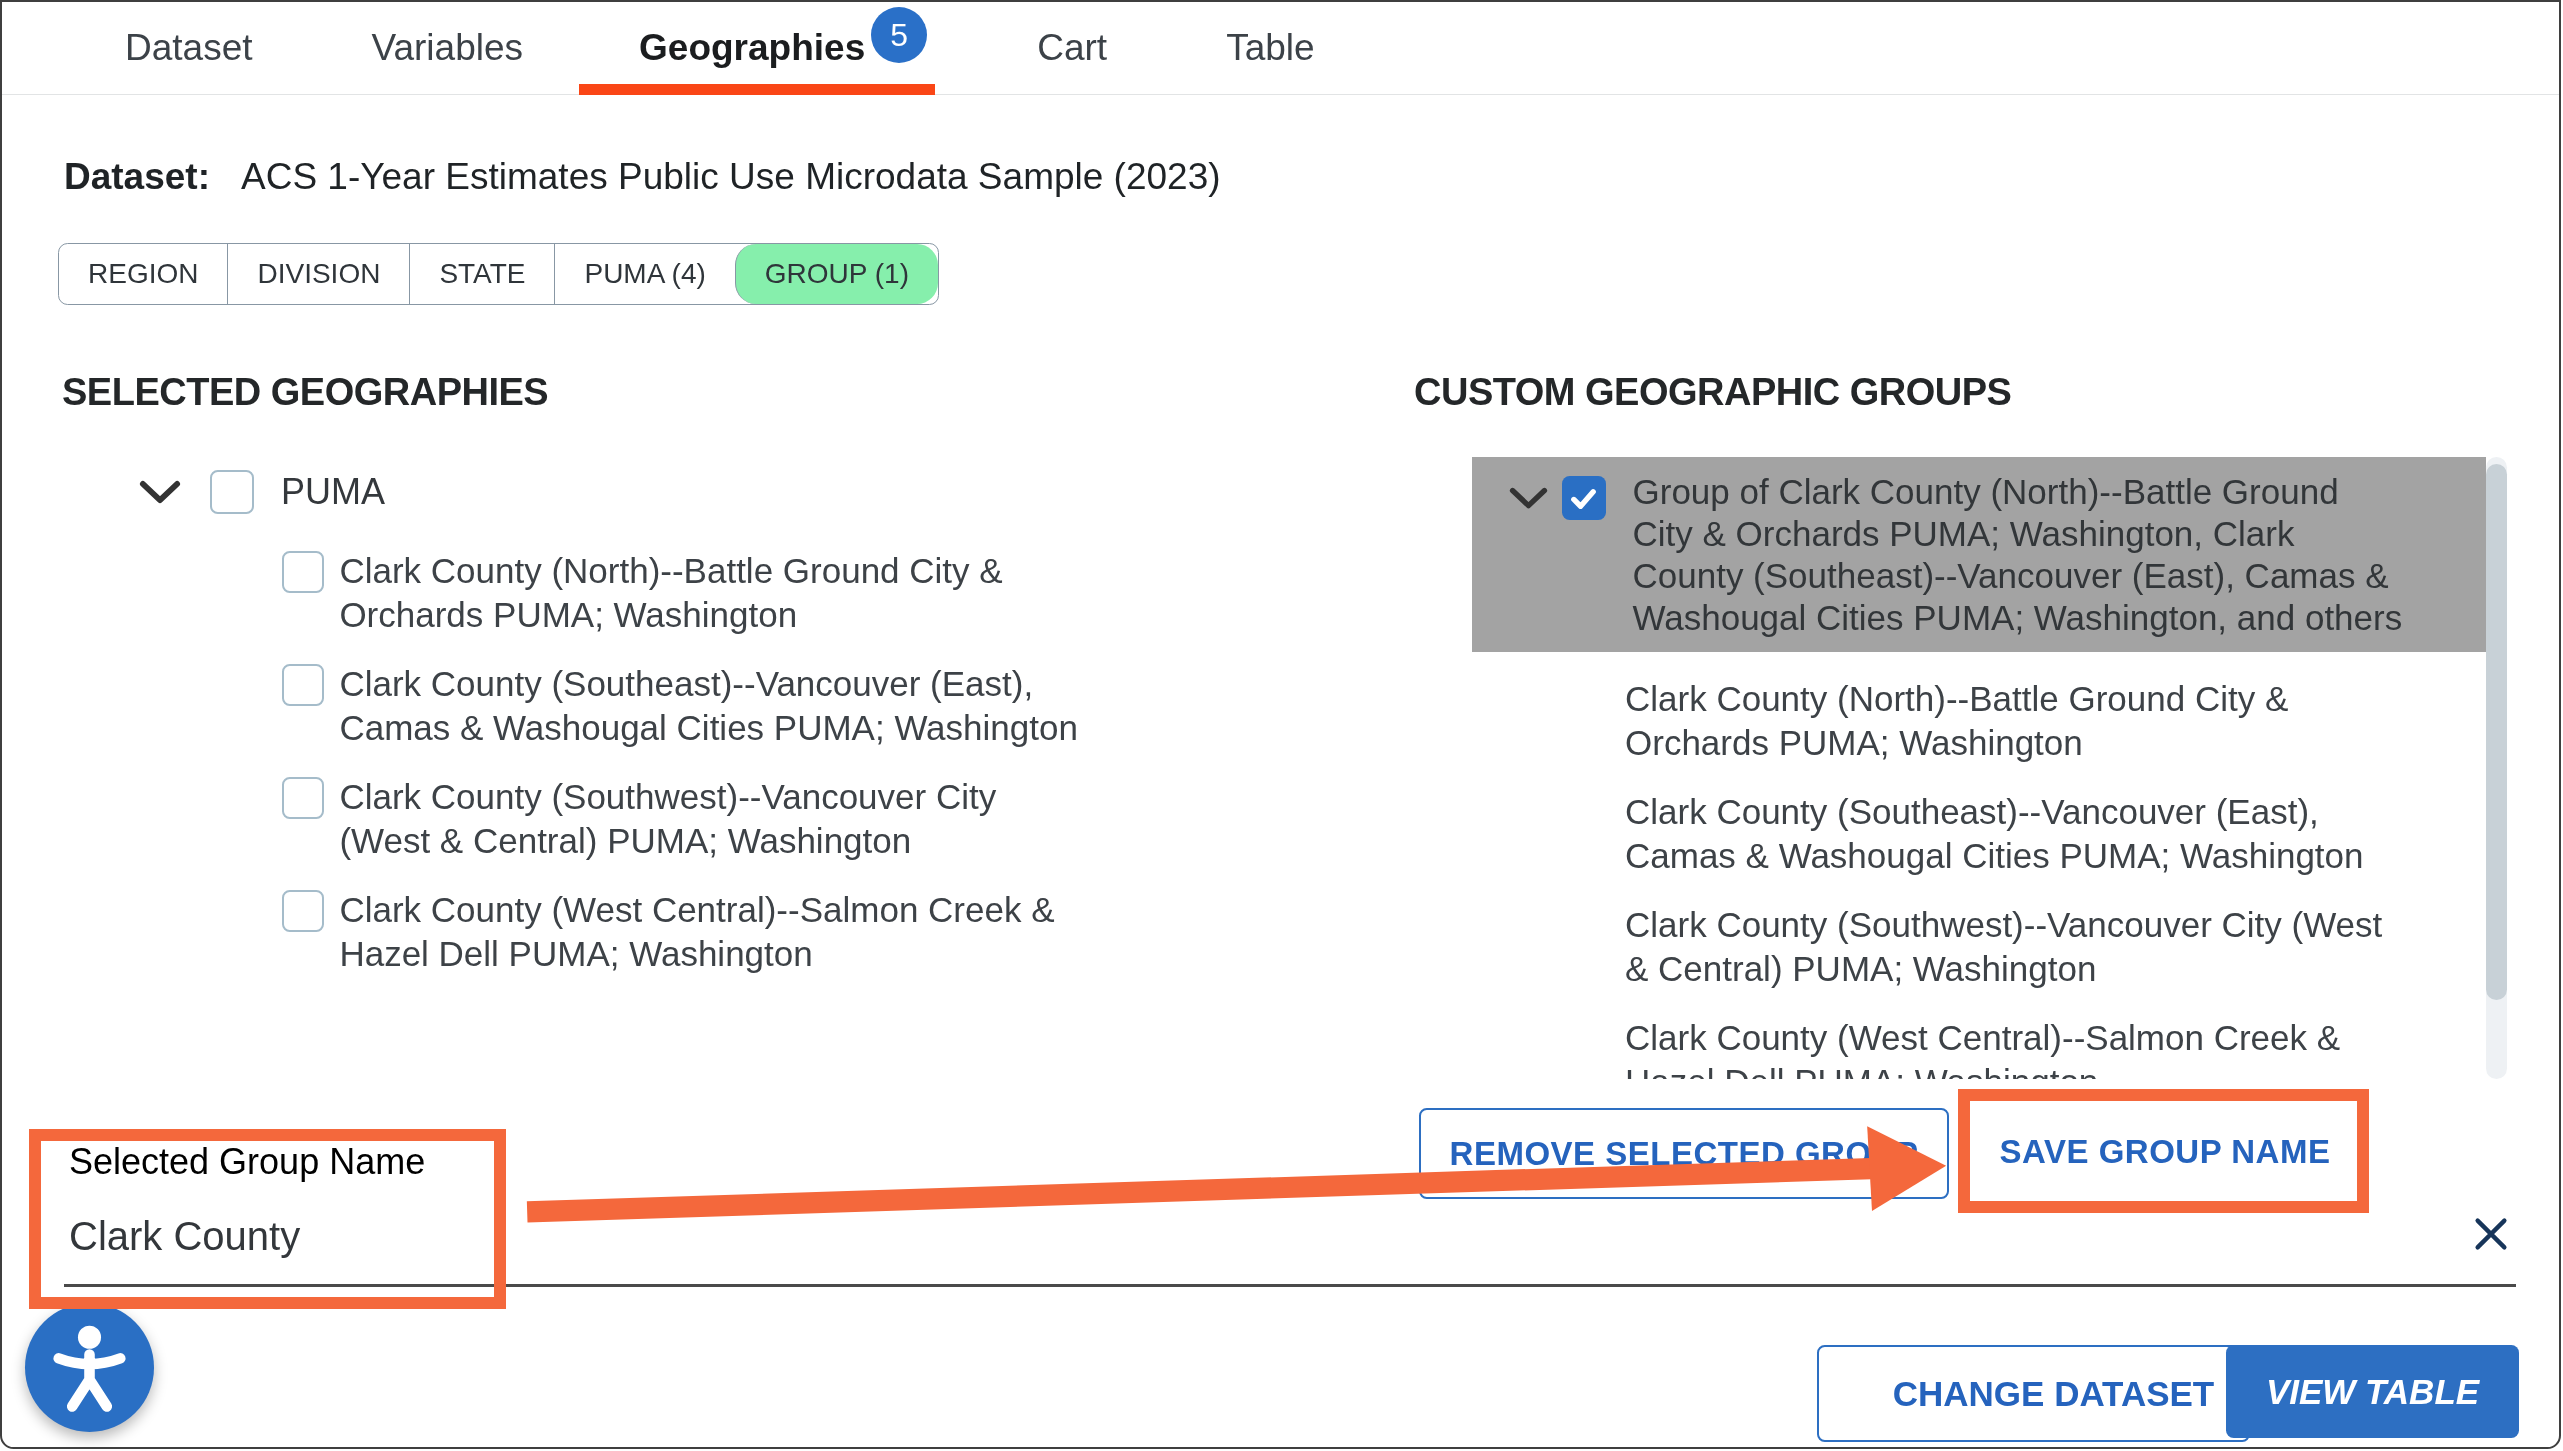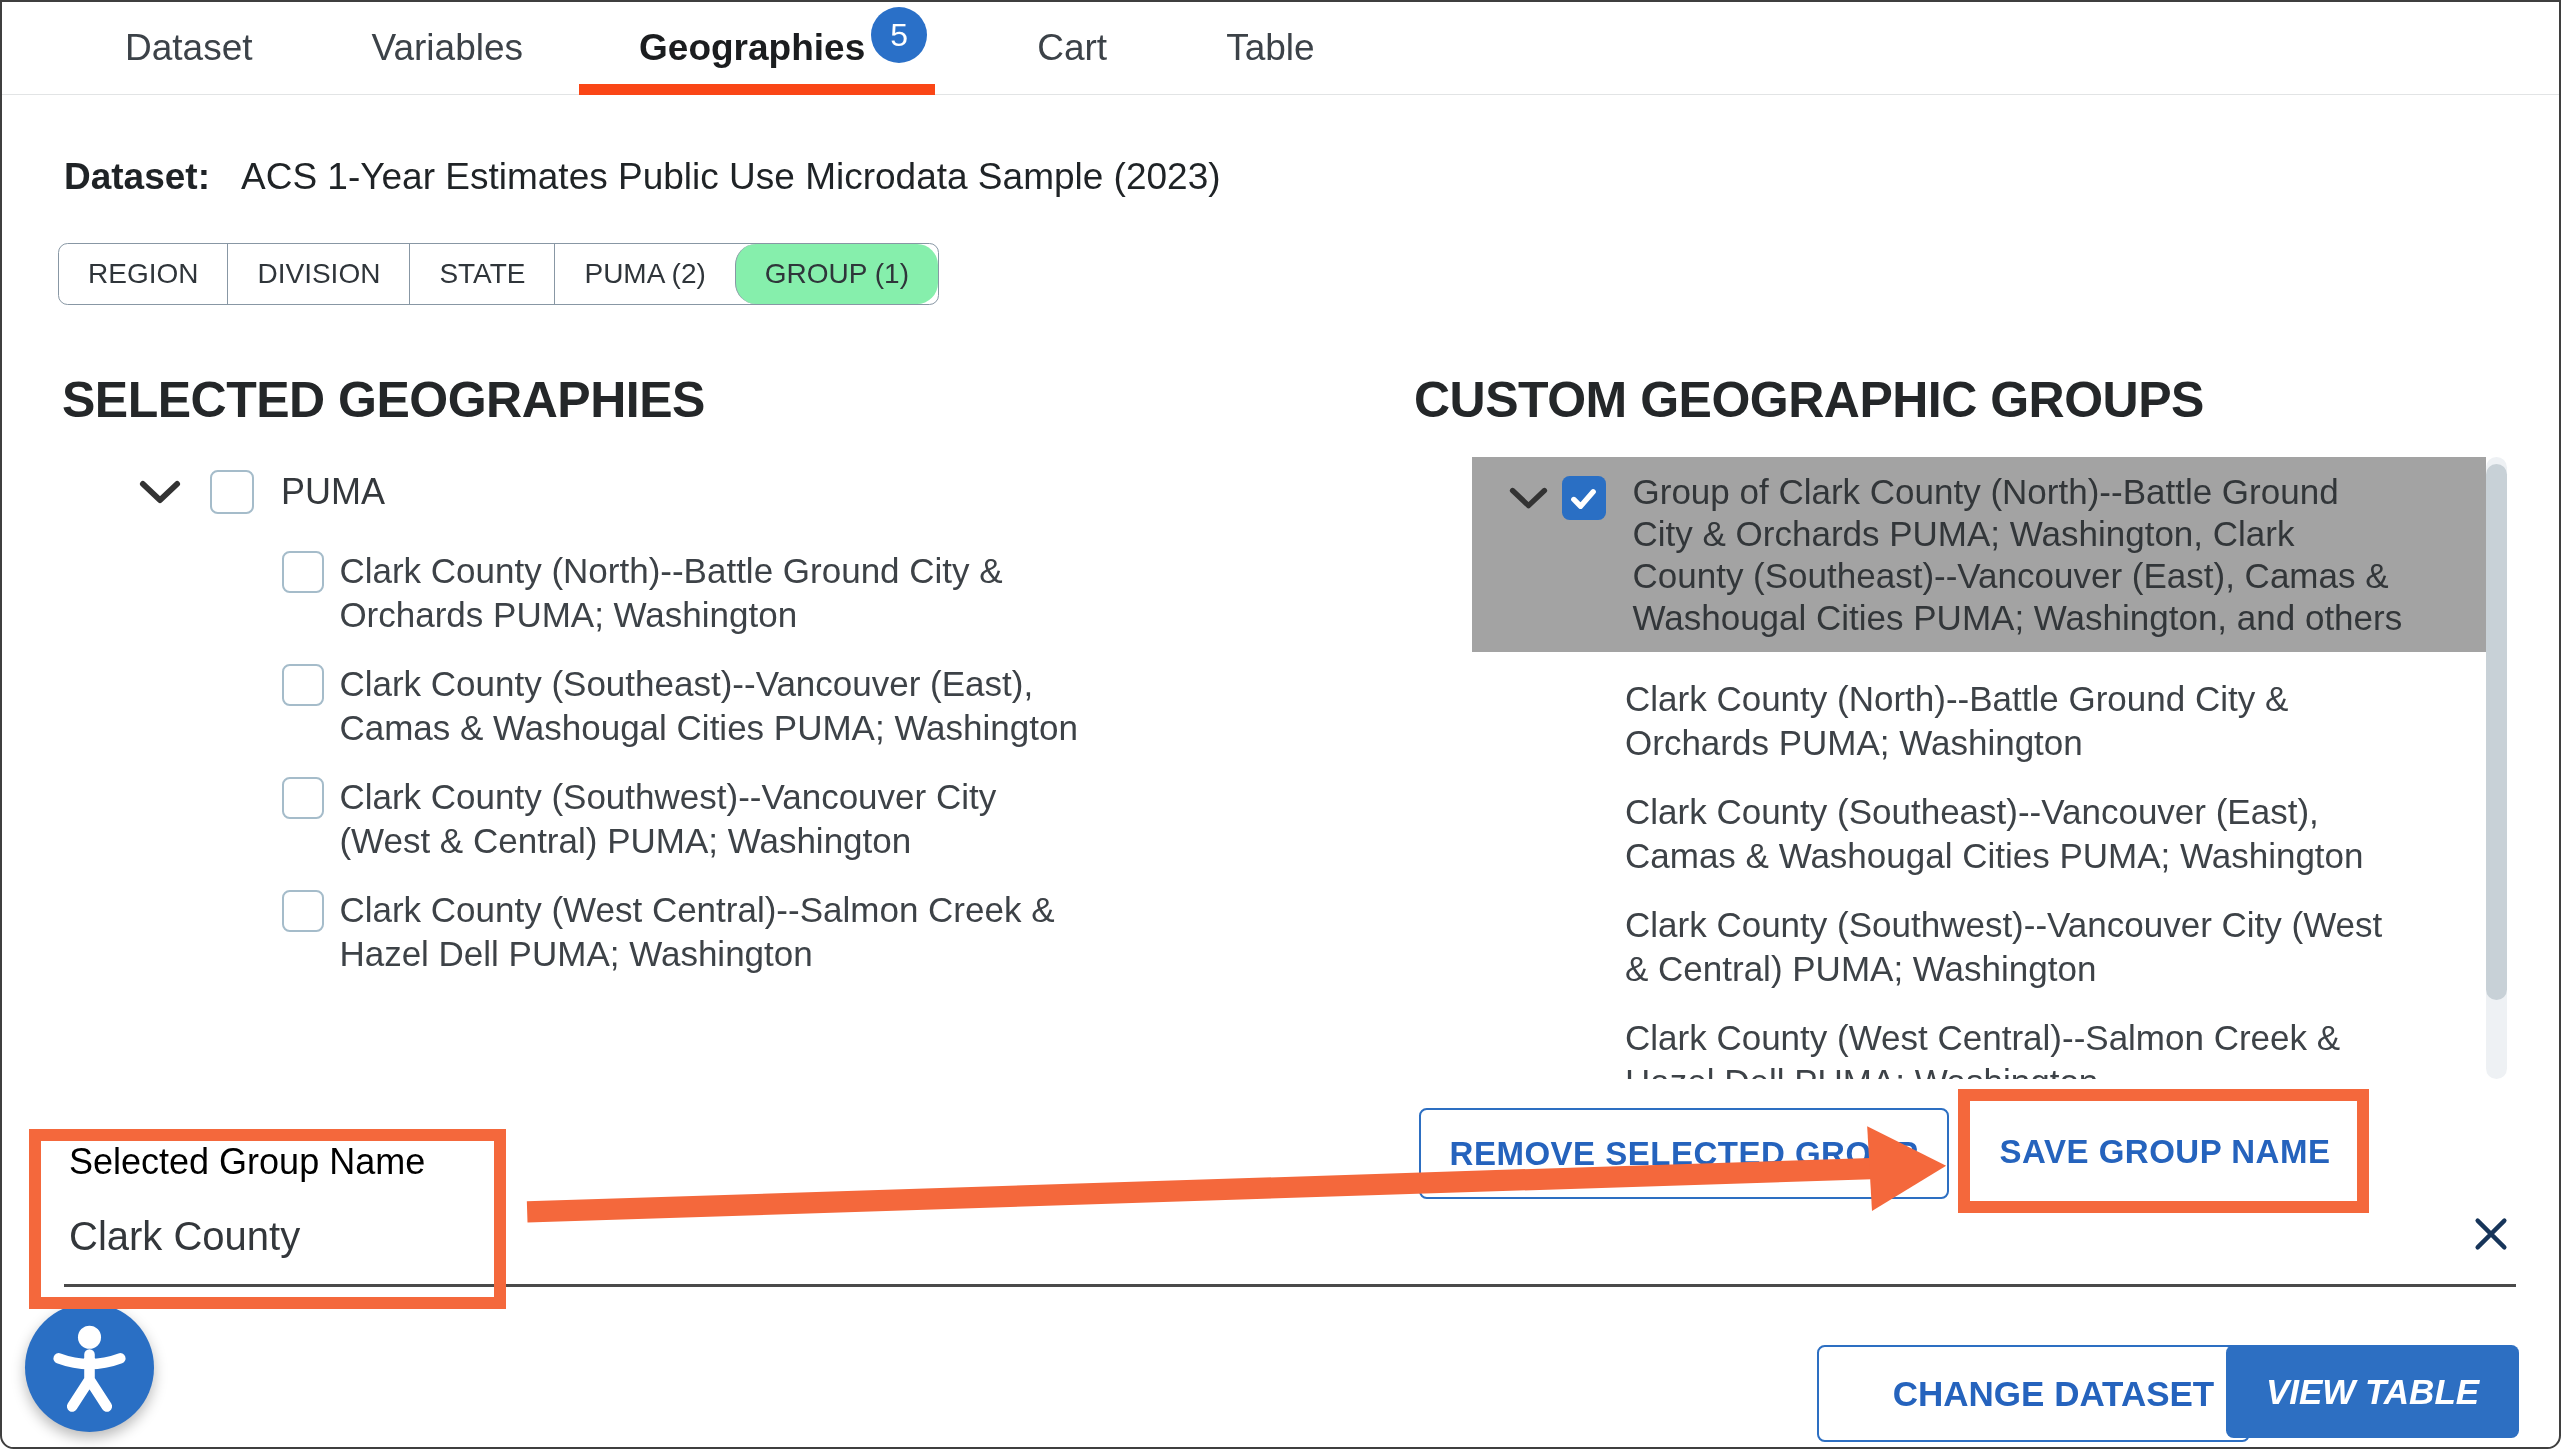--- a/index.html
+++ b/index.html
@@ -23,21 +23,21 @@
   .dataset-row{position:absolute;left:62px;top:154px;font-size:37px;color:#1f2326;}
   .dataset-row b{font-weight:700;margin-right:31px;}
 
   
   .pills{position:absolute;left:56px;top:241px;display:flex;border:1.9px solid #8897a4;border-radius:9.6px;overflow:hidden;background:#fff;}
   .pill{font-size:28px;color:#2f3race;color:#2f353a;line-height:60px;padding:0 29px;border-left:1.9px solid #8897a4;cursor:pointer;white-space:nowrap;}
   .pill:first-child{border-left:none;}
   .pill.selected{background:#86efac;border-radius:21px;}
 
   
-  .col-heading{position:absolute;top:369px;font-size:50px;font-weight:800;color:#242729;letter-spacing:-0.5px;}
+  .col-heading{position:absolute;top:369px;font-size:38px;font-weight:800;color:#242729;letter-spacing:-0.5px;}
   .left-heading{left:60px;}
   .right-heading{left:1412px;text-align:center;}
 
   
   .cb{width:42px;height:42px;border:2.9px solid #a5bcca;border-radius:7.7px;background:#fff;box-sizing:border-box;flex:0 0 auto;cursor:pointer;}
   .cb.big{width:44px;height:44px;}
   .cb.checked{border:none;background:#2a6fc4;display:flex;align-items:center;justify-content:center;}
   .chev{flex:0 0 auto;cursor:pointer;}
   .itemtext{font-size:35px;line-height:44px;color:#3d4247;white-space:pre-line;}
 
@@ -107,21 +107,21 @@
   </div>
 
   <div class="dataset-row">
     <b>Dataset:</b><span>ACS 1-Year Estimates Public Use Microdata Sample (2023)</span>
   </div>
 
   <div class="pills">
     <div class="pill">REGION</div>
     <div class="pill">DIVISION</div>
     <div class="pill">STATE</div>
-    <div class="pill">PUMA (2)</div>
+    <div class="pill">PUMA (4)</div>
     <div class="pill selected">GROUP (1)</div>
   </div>
 
   <div class="col-heading left-heading">SELECTED GEOGRAPHIES</div>
   <div class="col-heading right-heading">CUSTOM GEOGRAPHIC GROUPS</div>
 
   <div class="tree">
     <div class="tree-root">
       <svg class="chev" width="42" height="27" viewBox="0 0 44 28">
         <path d="M4 5 L22 22 L40 5" fill="none" stroke="#333" stroke-width="6" stroke-linecap="round" stroke-linejoin="round"></path>

